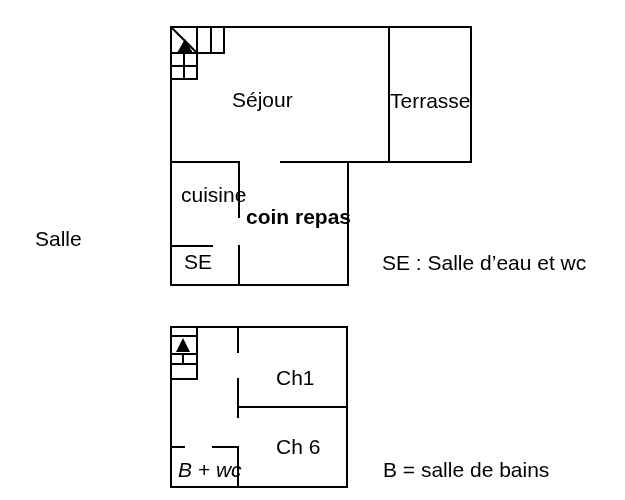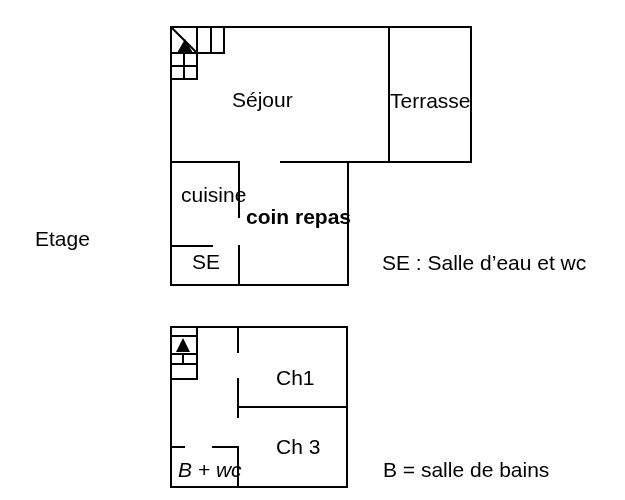--- a/index.html
+++ b/index.html
@@ -66,21 +66,21 @@
       <div class="wall" style="left:210px; top:26px; width:2px; height:28px;"></div>
       <div class="box" style="left:170px; top:52px; width:28px; height:28px;"></div>
       <div class="wall" style="left:183px; top:52px; width:2px; height:28px;"></div>
       <div class="wall" style="left:170px; top:65px; width:28px; height:2px;"></div>
     </div>
 
     <div class="label" style="left:232px; top:89px;">Séjour</div>
     <div class="label" style="left:390px; top:90px;">Terrasse</div>
     <div class="label" style="left:181px; top:184px;">cuisine</div>
     <div class="label" style="left:246px; top:206px;font-weight:bold;">coin repas</div>
-    <div class="label" style="left:192px; top:251px;text-align:right;">SE</div>
+    <div class="label" style="left:184px; top:251px;text-align:right;">SE</div>
   </div>
 
   <div>
 
     <div class="wall" style="left:170px; top:326px; width:178px; height:2px;"></div>
     <div class="wall" style="left:170px; top:326px; width:2px;  height:162px;"></div>
     <div class="wall" style="left:346px; top:326px; width:2px;  height:162px;"></div>
     <div class="wall" style="left:170px; top:486px; width:178px; height:2px;"></div>
 
     <div class="wall" style="left:237px; top:326px; width:2px;  height:27px;"></div>
@@ -93,21 +93,21 @@
     <div>
       <div class="box" style="left:170px; top:326px; width:28px; height:54px;"></div>
       <div class="wall" style="left:170px; top:335px; width:28px; height:2px;"></div>
       <div class="wall" style="left:170px; top:353px; width:28px; height:2px;"></div>
       <div class="wall" style="left:170px; top:363px; width:28px; height:2px;"></div>
       <div class="wall" style="left:182px; top:353px; width:2px;  height:12px;"></div>
       <div class="tri tri-up-sm" style="left:176px; top:338px;"></div>
     </div>
 
     <div class="label" style="left:276px; top:367px;">Ch1</div>
-    <div class="label" style="left:276px; top:436px;">Ch 3</div>
+    <div class="label" style="left:276px; top:436px;">Ch 6</div>
     <div class="label" style="left:178px; top:459px;font-style:italic;">B + wc</div>
   </div>
 
-  <div class="label" style="left:35px;  top:228px;">Etage</div>
+  <div class="label" style="left:35px;  top:228px;">Salle</div>
   <div class="label" style="left:382px; top:252px;">SE : Salle d’eau et wc</div>
   <div class="label" style="left:383px; top:459px;">B = salle de bains</div>
 
 </div>
 
 </body></html>

